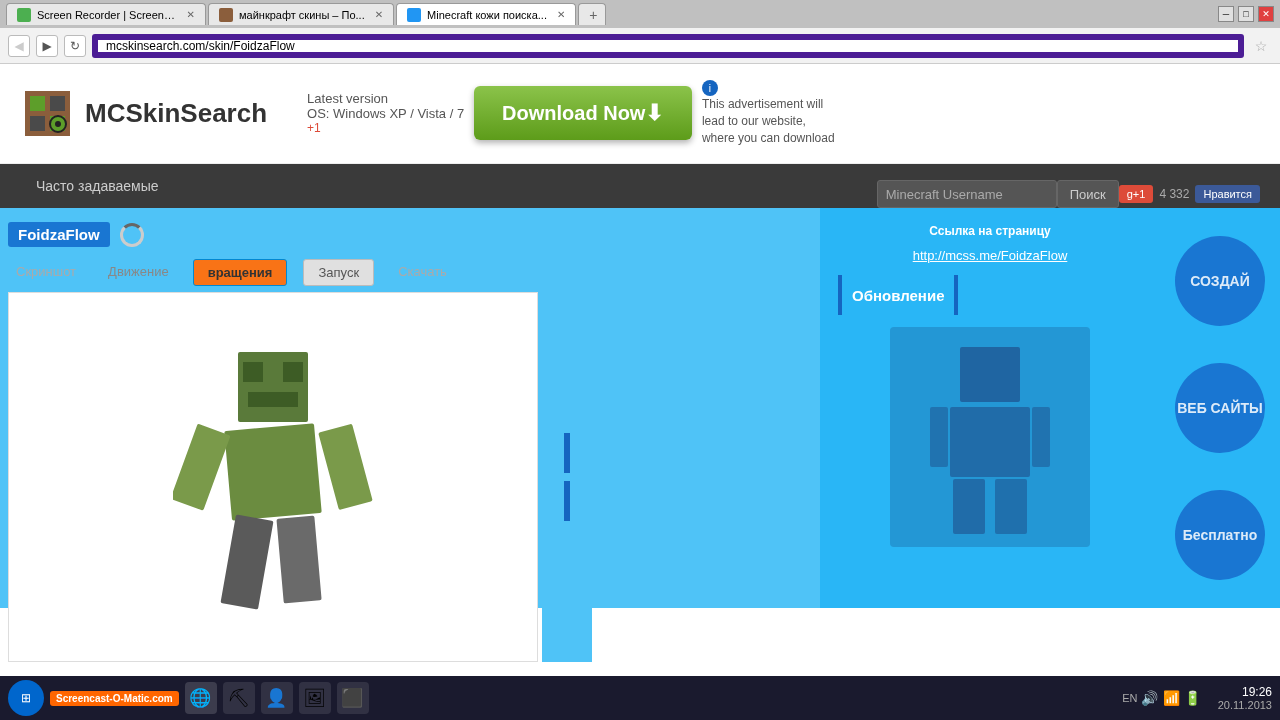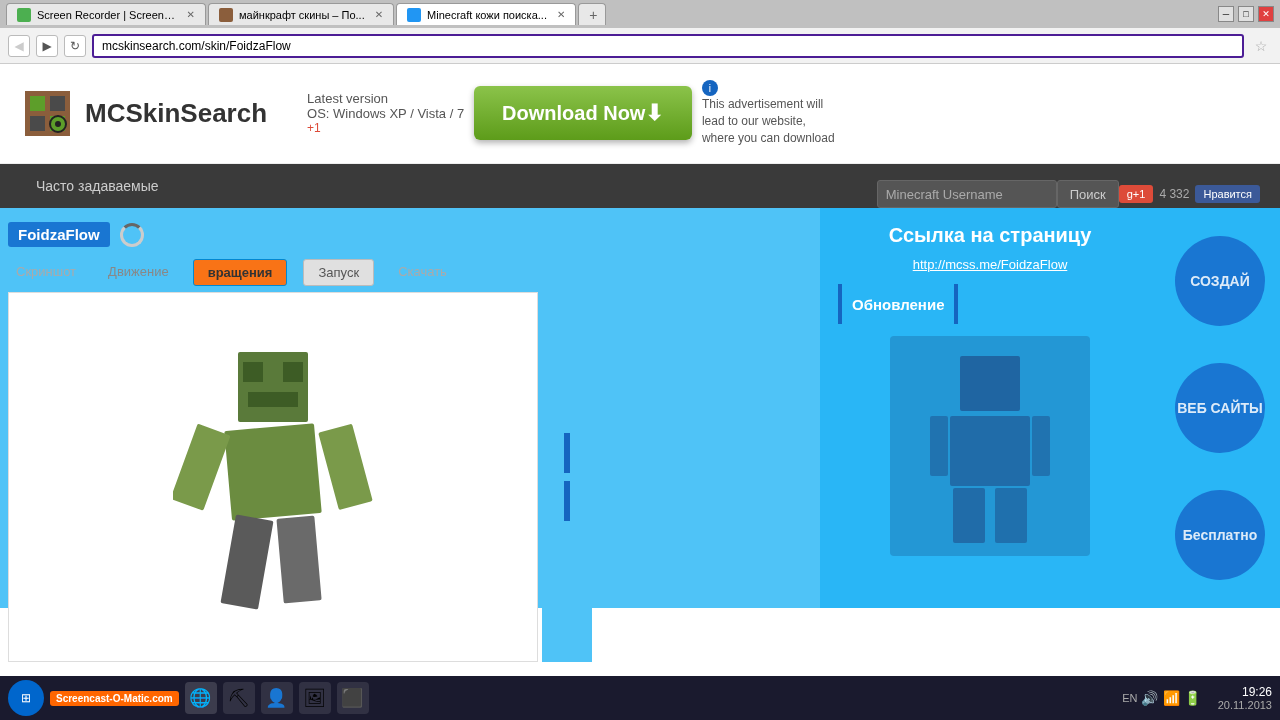--- a/index.html
+++ b/index.html
@@ -15,21 +15,21 @@
     .tab-icon.mc { background: #8B5E3C; }
     .tab-icon.skin { background: #2196F3; }
     .tab-close { font-size: 10px; color: #666; cursor: pointer; margin-left: 4px; }
     .tab-label { font-size: 11px; white-space: nowrap; overflow: hidden; text-overflow: ellipsis; max-width: 140px; }
     .title-bar-controls { display: flex; gap: 4px; }
     .win-btn { width: 16px; height: 16px; border: 1px solid #888; background: #e0e0e0; font-size: 9px; display: flex; align-items: center; justify-content: center; cursor: pointer; }
 
     .nav-bar { background: #f2f2f2; border-bottom: 1px solid #ccc; display: flex; align-items: center; padding: 4px 8px; gap: 6px; height: 36px; }
     .nav-btn { width: 22px; height: 22px; border: 1px solid #bbb; background: #fff; border-radius: 3px; display: flex; align-items: center; justify-content: center; font-size: 12px; cursor: pointer; color: #555; }
     .nav-btn.disabled { color: #ccc; }
-    .address-bar { flex: 1; height: 24px; border: 2px solid #4c1d95; border-radius: 3px; padding: 0 8px; font-size: 12px; background: #fff; }
+    .address-bar { flex: 1; height: 24px; border: 6px solid #4c1d95; border-radius: 3px; padding: 0 8px; font-size: 12px; background: #fff; }
     .star-btn { width: 22px; height: 22px; font-size: 14px; color: #aaa; display: flex; align-items: center; justify-content: center; }
 
     
     .page { background: #fff; width: 100%; height: calc(720px - 64px - 44px); overflow: hidden; }
 
     
     .site-header { background: #fff; padding: 10px 20px; display: flex; align-items: center; gap: 20px; border-bottom: 1px solid #eee; }
     .logo-area { display: flex; align-items: center; gap: 10px; }
     .logo-icon { width: 55px; height: 55px; }
     .site-name { font-size: 26px; font-weight: bold; color: #333; }
@@ -57,21 +57,21 @@
     .loading-spinner { width: 24px; height: 24px; border: 3px solid #ccc; border-top-color: #666; border-radius: 50%; }
 
     .skin-controls { display: flex; gap: 16px; padding: 6px 0; }
     .ctrl-btn { background: #e0e0e0; border: 1px solid #bbb; padding: 5px 14px; font-size: 13px; cursor: pointer; border-radius: 3px; color: #555; }
     .ctrl-btn.active { background: #f97316; border-color: #0288d1; color: #333; font-weight: bold; }
     .skin-3d { background: #fff; border: 1px solid #ddd; width: 530px; height: 370px; display: flex; align-items: center; justify-content: center; overflow: hidden; }
     .skin-flat { background: #4fc3f7; width: 50px; display: flex; flex-direction: column; justify-content: center; align-items: center; gap: 4px; }
 
     
     .right-panel { width: 340px; background: #29b6f6; padding: 16px; display: flex; flex-direction: column; align-items: center; gap: 10px; }
-    .link-title { color: #fff; font-size: 20px; font-weight: bold; }
+    .link-title { color: #fff; font-size: 12px; font-weight: bold; }
     .link-url { color: #fff; font-size: 13px; text-decoration: underline; }
     .update-section { display: flex; align-items: center; gap: 8px; width: 100%; }
     .update-label { color: #fff; font-size: 15px; font-weight: bold; }
     .skin-preview-large { width: 200px; height: 220px; background: rgba(30,120,180,0.5); border-radius: 4px; display: flex; align-items: center; justify-content: center; overflow: hidden; }
 
     
     .side-panel { width: 120px; background: #29b6f6; display: flex; flex-direction: column; align-items: center; justify-content: space-around; padding: 10px 0; }
     .circle-btn { width: 90px; height: 90px; background: #1976D2; border-radius: 50%; display: flex; align-items: center; justify-content: center; cursor: pointer; border: none; }
     .circle-btn-text { color: rgba(255,255,255,0.85); font-size: 14px; font-weight: bold; text-align: center; }
 

